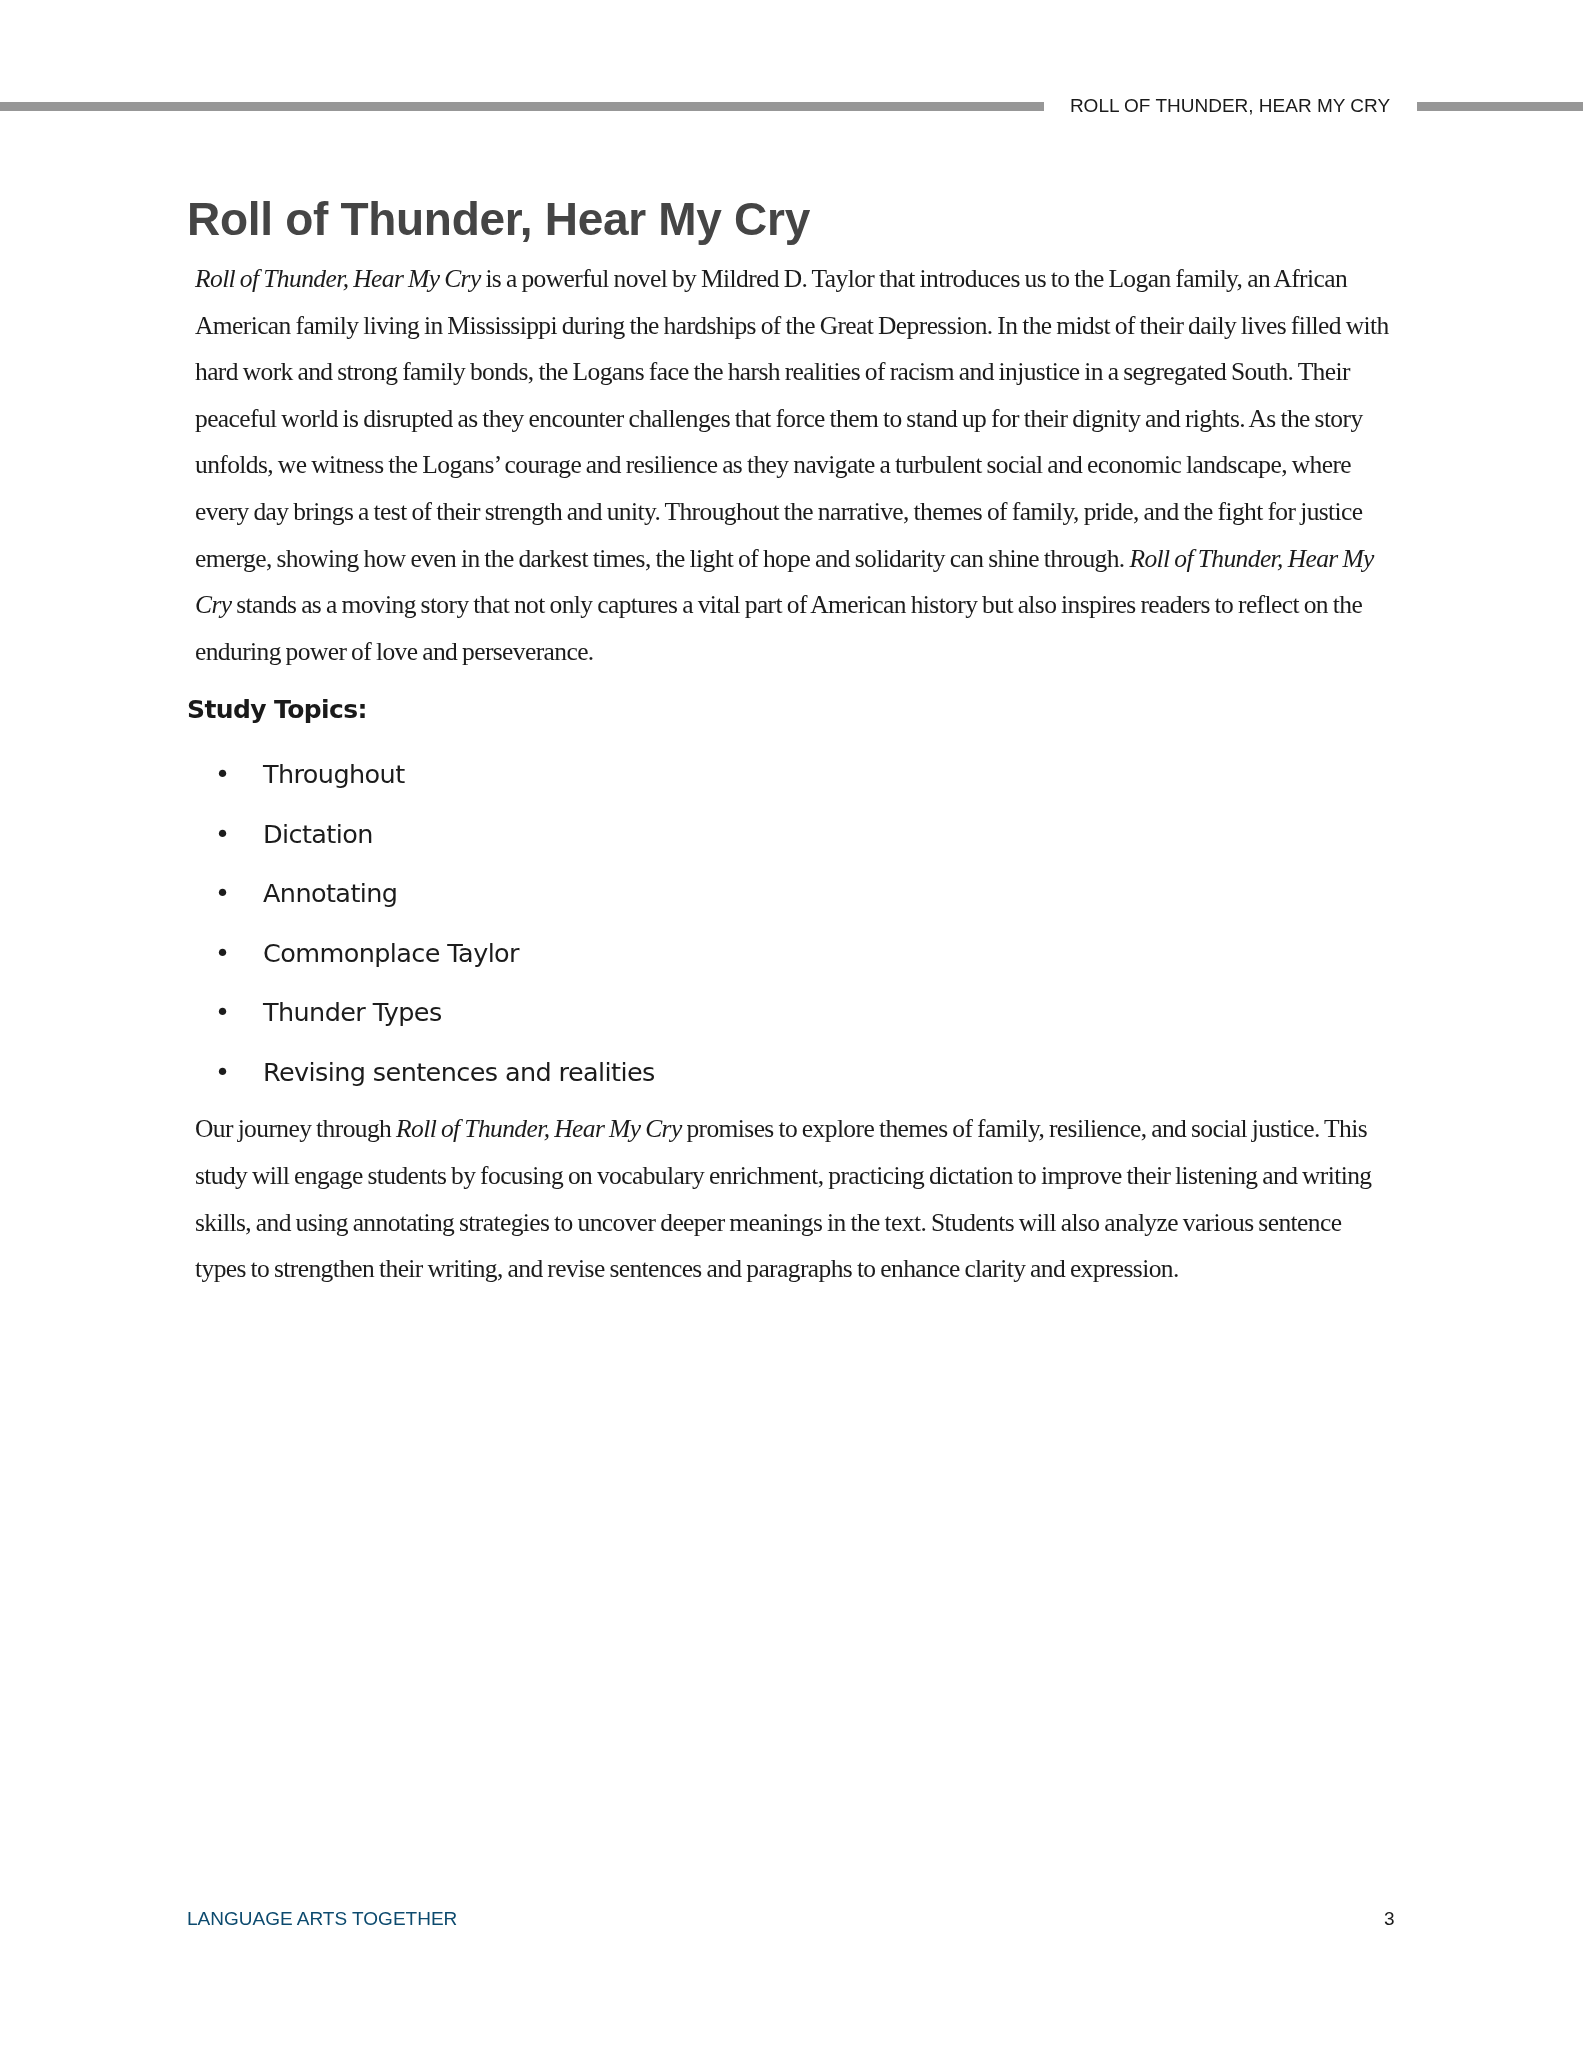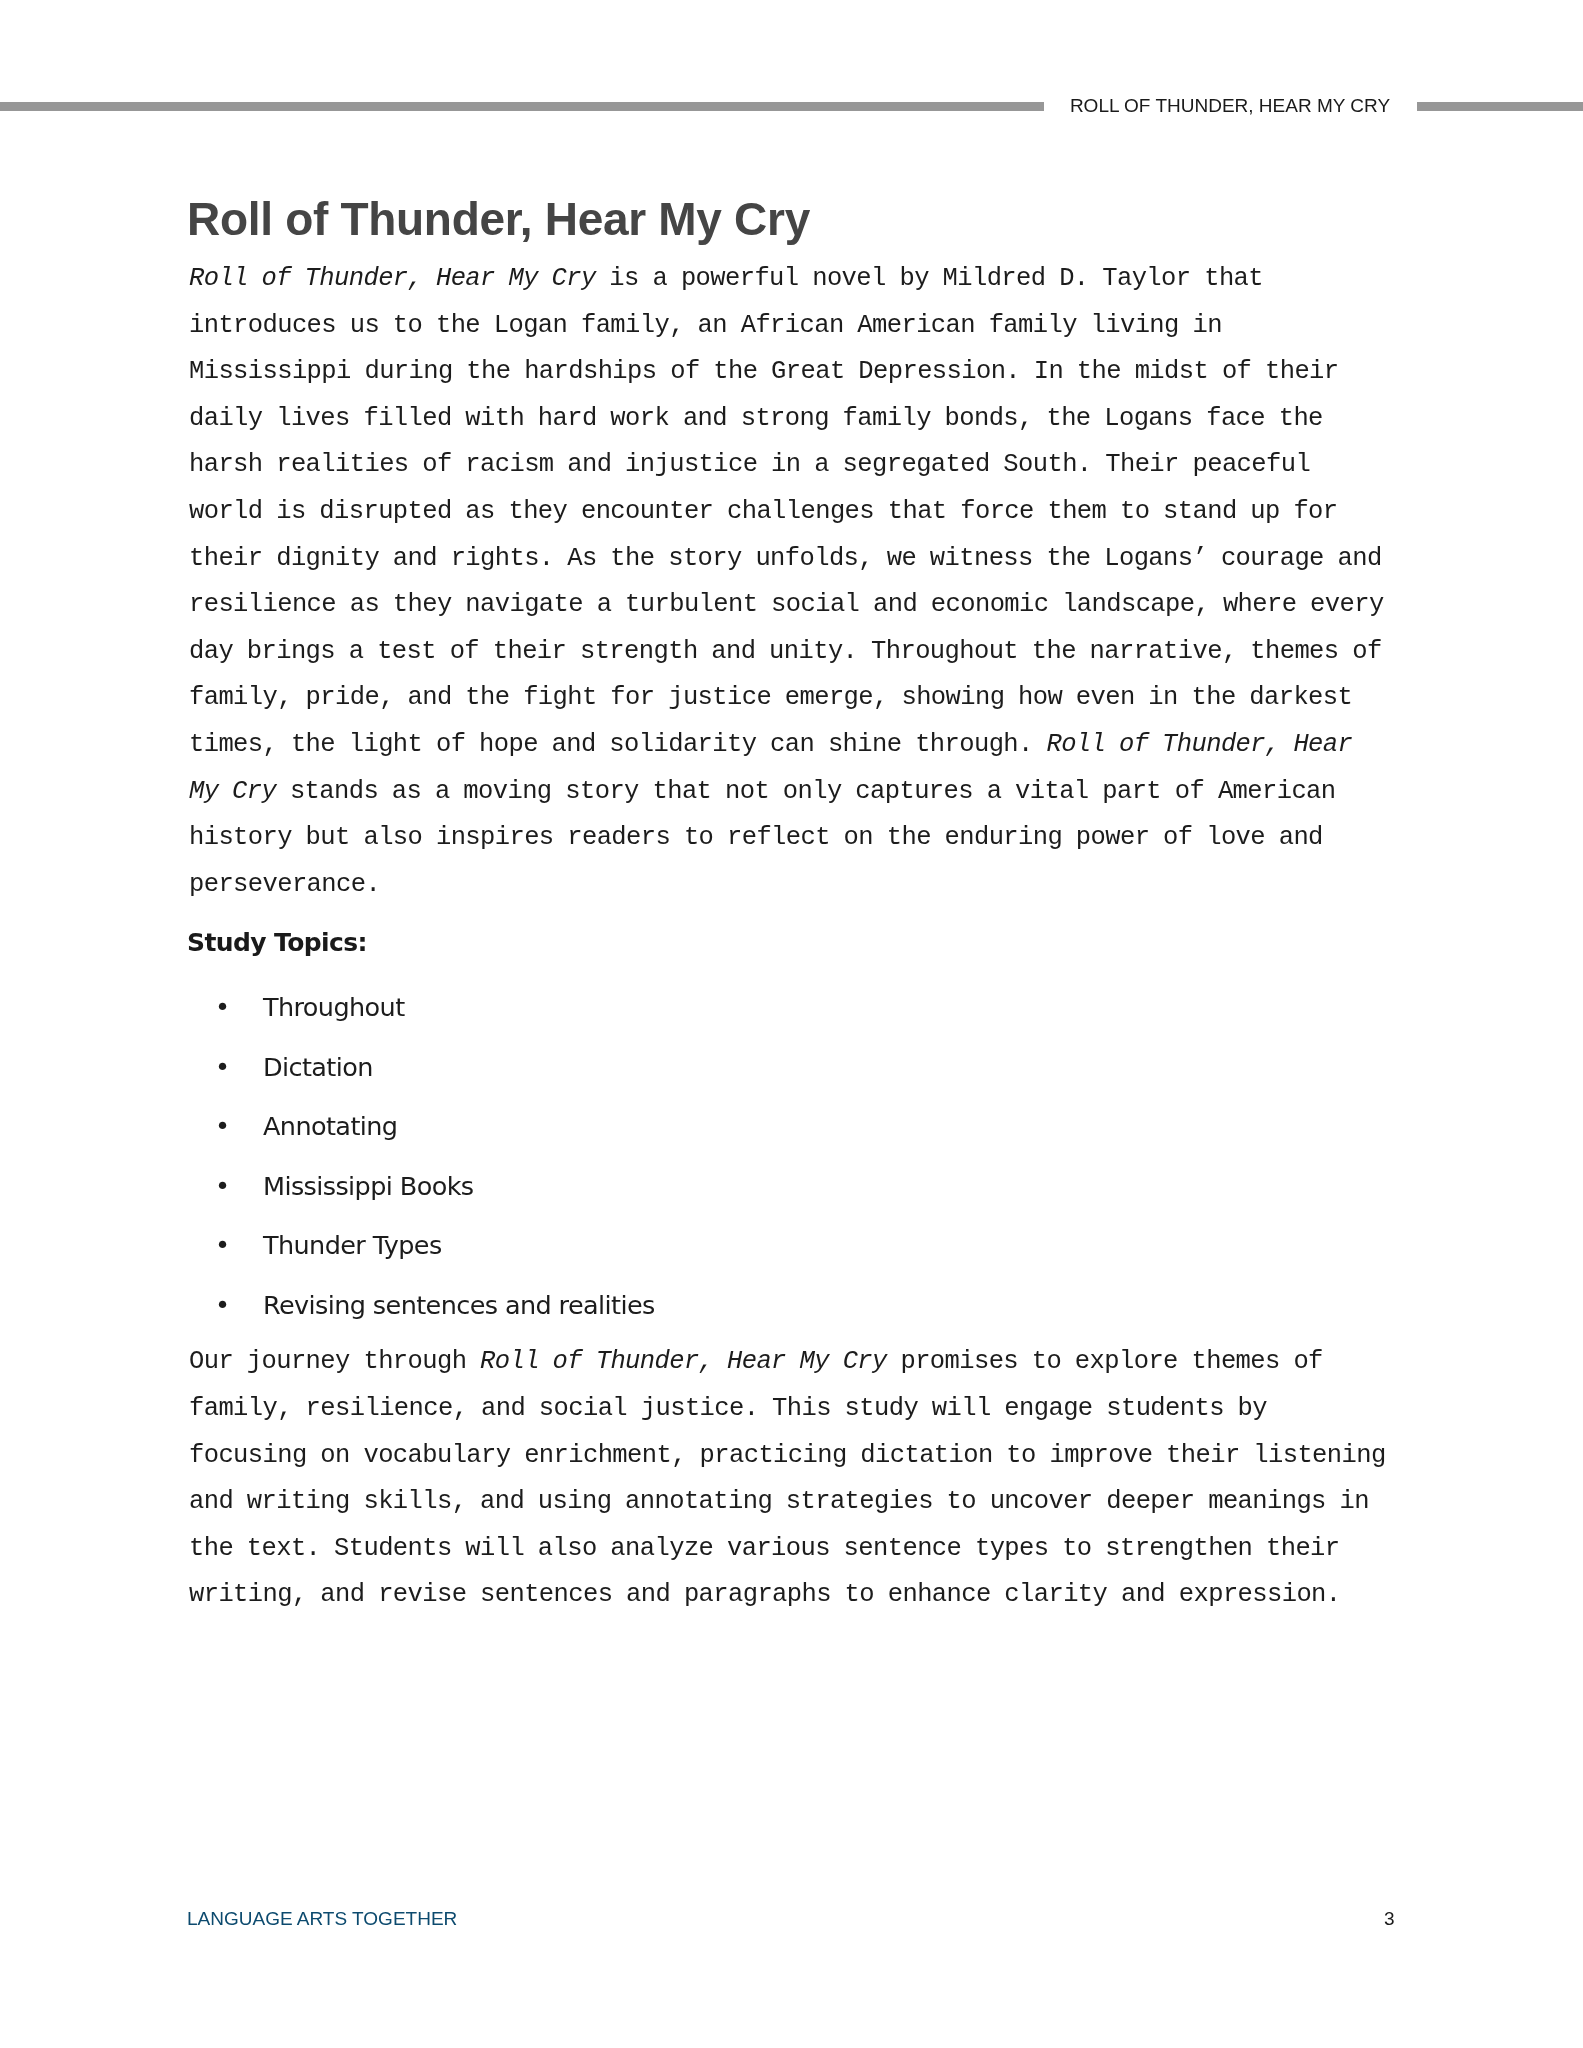--- a/index.html
+++ b/index.html
@@ -5,21 +5,21 @@
     html, body { margin: 0; padding: 0; background: #ffffff; }
     body { width: 1583px; height: 2048px; position: relative; overflow: hidden;
            font-family: "DejaVu Sans", "Liberation Sans", sans-serif; color: #1a1a1a; }
     .header-bar-left { position: absolute; left: 0; top: 102px; width: 1044px; height: 9px; background: #979797; }
     .header-bar-right { position: absolute; left: 1417px; top: 102px; width: 166px; height: 9px; background: #979797; }
     .running-head { position: absolute; left: 1050px; top: 95px; width: 360px; text-align: center;
                     font-family: "Liberation Sans", sans-serif; font-size: 19px; color: #1a1a1a; letter-spacing: 0; }
     .content { position: absolute; left: 187px; top: 186px; width: 1210px; }
     h1 { margin: 0; font-family: "Liberation Sans", sans-serif; font-weight: bold; font-size: 46px;
          color: #454545; line-height: 66px; letter-spacing: -0.3px; }
-    p { margin: 2px; font-family: Liberation Mono, monospace; font-size: 25.5px; line-height: 46.6px;
+    p { margin: 8px; font-family: Liberation Serif, serif; font-size: 25.5px; line-height: 46.6px;
         color: #1c1c1c; letter-spacing: -0.6px; word-spacing: -1px; }
     .intro { margin-top: 4px; }
     .topics-heading { margin-top: 12px; font-weight: bold; font-size: 25px; line-height: 46px;
                       font-family: "DejaVu Sans", sans-serif; letter-spacing: -0.6px; }
     ul { list-style: none; margin: 0; padding: 0; margin-top: 12px; }
     li { position: relative; padding-left: 76px; font-family: "DejaVu Sans", sans-serif; font-size: 25.5px;
          line-height: 59.5px; color: #1c1c1c; letter-spacing: -0.6px; }
     li .bullet { position: absolute; left: 28px; top: 0; }
     .outro { margin-top: 4px; }
     em { font-style: italic; }
@@ -39,21 +39,21 @@
   <h1>Roll of Thunder, Hear My Cry</h1>
 
   <p class="intro"><em>Roll of Thunder, Hear My Cry</em><span> is a powerful novel by Mildred D. Taylor that introduces us to the Logan family, an African American family living in Mississippi during the hardships of the Great Depression. In the midst of their daily lives filled with hard work and strong family bonds, the Logans face the harsh realities of racism and injustice in a segregated South. Their peaceful world is disrupted as they encounter challenges that force them to stand up for their dignity and rights. As the story unfolds, we witness the Logans’ courage and resilience as they navigate a turbulent social and economic landscape, where every day brings a test of their strength and unity. Throughout the narrative, themes of family, pride, and the fight for justice emerge, showing how even in the darkest times, the light of hope and solidarity can shine through. </span><em>Roll of Thunder, Hear My Cry</em><span> stands as a moving story that not only captures a vital part of American history but also inspires readers to reflect on the enduring power of love and perseverance.</span></p>
 
   <div class="topics-heading">Study Topics:</div>
 
   <ul>
     <li><span class="bullet">•</span><span>Throughout</span></li>
     <li><span class="bullet">•</span><span>Dictation</span></li>
     <li><span class="bullet">•</span><span>Annotating</span></li>
-    <li><span class="bullet">•</span><span>Mississippi Books</span></li>
+    <li><span class="bullet">•</span><span>Commonplace Taylor</span></li>
     <li><span class="bullet">•</span><span>Thunder Types</span></li>
     <li><span class="bullet">•</span><span>Revising sentences and realities</span></li>
   </ul>
 
   <p class="outro"><span>Our journey through </span><em>Roll of Thunder, Hear My Cry</em><span> promises to explore themes of family, resilience, and social justice. This study will engage students by focusing on vocabulary enrichment, practicing dictation to improve their listening and writing skills, and using annotating strategies to uncover deeper meanings in the text. Students will also analyze various sentence types to strengthen their writing, and revise sentences and paragraphs to enhance clarity and expression.</span></p>
 </div>
 
 <div class="footer-left">LANGUAGE ARTS TOGETHER</div>
 <div class="footer-right">3</div>
 

